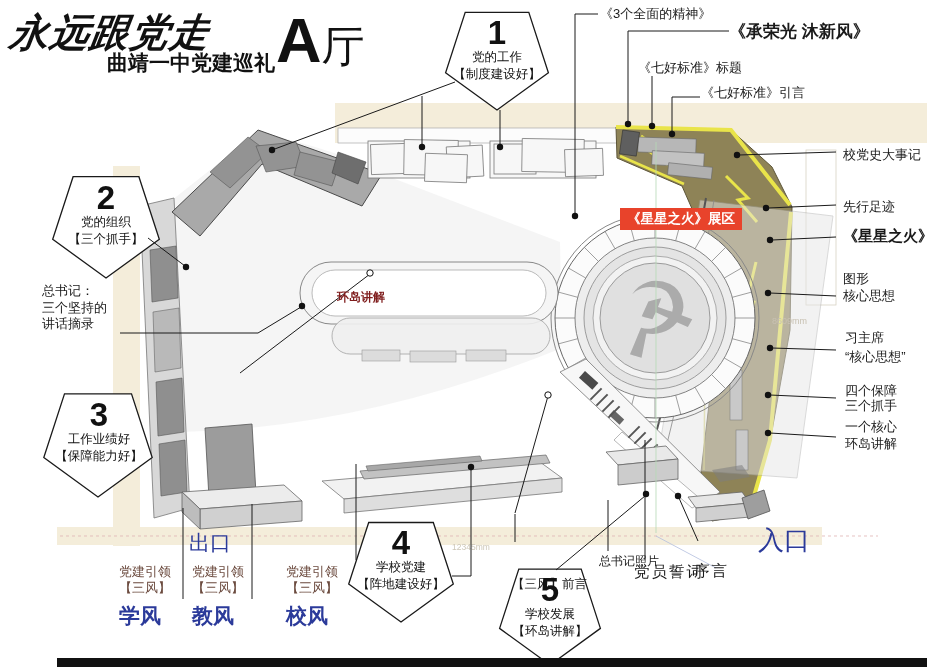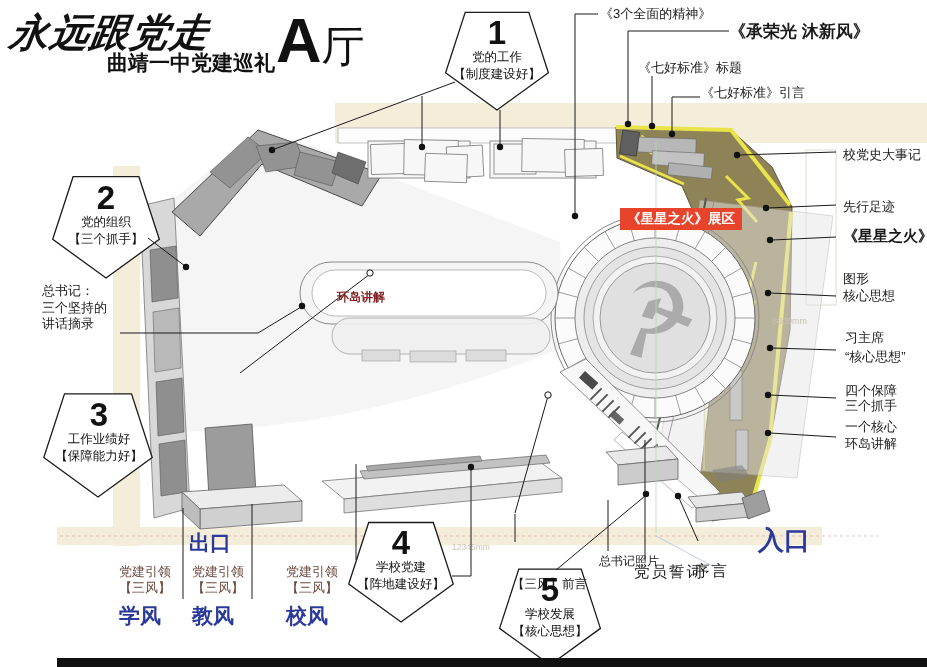--- a/index.html
+++ b/index.html
@@ -17,21 +17,21 @@
   .lab{font-size:13px;line-height:16.5px;color:#1a1a1a;}
   .lab12{font-size:12px;color:#1a1a1a;}
   .b15{font-size:15px;font-weight:800;}
   .b17{font-size:17px;font-weight:800;}
   .mid{font-size:15.5px;letter-spacing:2px;}
   
   .pent{display:flex;flex-direction:column;align-items:center;text-align:center;z-index:4;}
   .pent .num{font-size:33px;font-weight:900;line-height:1;color:#111;}
   .pent .l1,.pent .l2{font-size:12.5px;line-height:17px;color:#111;}
   
-  .blue-big{color:var(--accent-blue,#2b3a9a);font-weight:700;font-size:21px;}
+  .blue-big{color:var(--accent-blue,#2b3a9a);font-weight:400;font-size:21px;}
   .entry{font-size:26px;}
   .windcol .lead,.windcol .bracket{display:block;font-size:13px;line-height:16px;color:var(--maroon,#6b4a3e);}
   .windcol .name{display:block;margin-top:6px;font-size:21px;font-weight:900;color:var(--accent-blue,#2b3a9a);}
   .badge{background:var(--badge-red,#e8432b);color:#fff;font-weight:800;font-size:13.5px;padding:2px 7px;text-align:center;}
   .island-small{font-size:12px;font-weight:700;color:#7f1d1d;}
   .island-big{font-size:23px;font-weight:900;letter-spacing:1px;color:var(--accent-blue,#2b3a9a);}
   .bottom-bar{position:absolute;left:57px;top:658px;width:870px;height:9px;background:#111;z-index:5;}
 </style>
 </head>
 <body>
@@ -289,21 +289,21 @@
     <span class="l2">【保障能力好】</span>
   </div>
   <div class="abs pent" style="left:346px;top:526px;width:110px;">
     <span class="num">4</span>
     <span class="l1">学校党建</span>
     <span class="l2">【阵地建设好】</span>
   </div>
   <div class="abs pent" style="left:495px;top:573px;width:110px;">
     <span class="num">5</span>
     <span class="l1">学校发展</span>
-    <span class="l2">【核心思想】</span>
+    <span class="l2">【环岛讲解】</span>
   </div>
 
   <div class="abs lab" style="left:600px;top:6px;">《3个全面的精神》</div>
   <div class="abs b17" style="left:729px;top:20px;">《承荣光 沐新风》</div>
   <div class="abs lab" style="left:638px;top:60px;">《七好标准》标题</div>
   <div class="abs lab" style="left:701px;top:85px;">《七好标准》引言</div>
 
   <div class="abs lab" style="left:843px;top:147px;">校党史大事记</div>
   <div class="abs lab" style="left:843px;top:199px;">先行足迹</div>
   <div class="abs b15" style="left:843px;top:227px;">《星星之火》</div>

